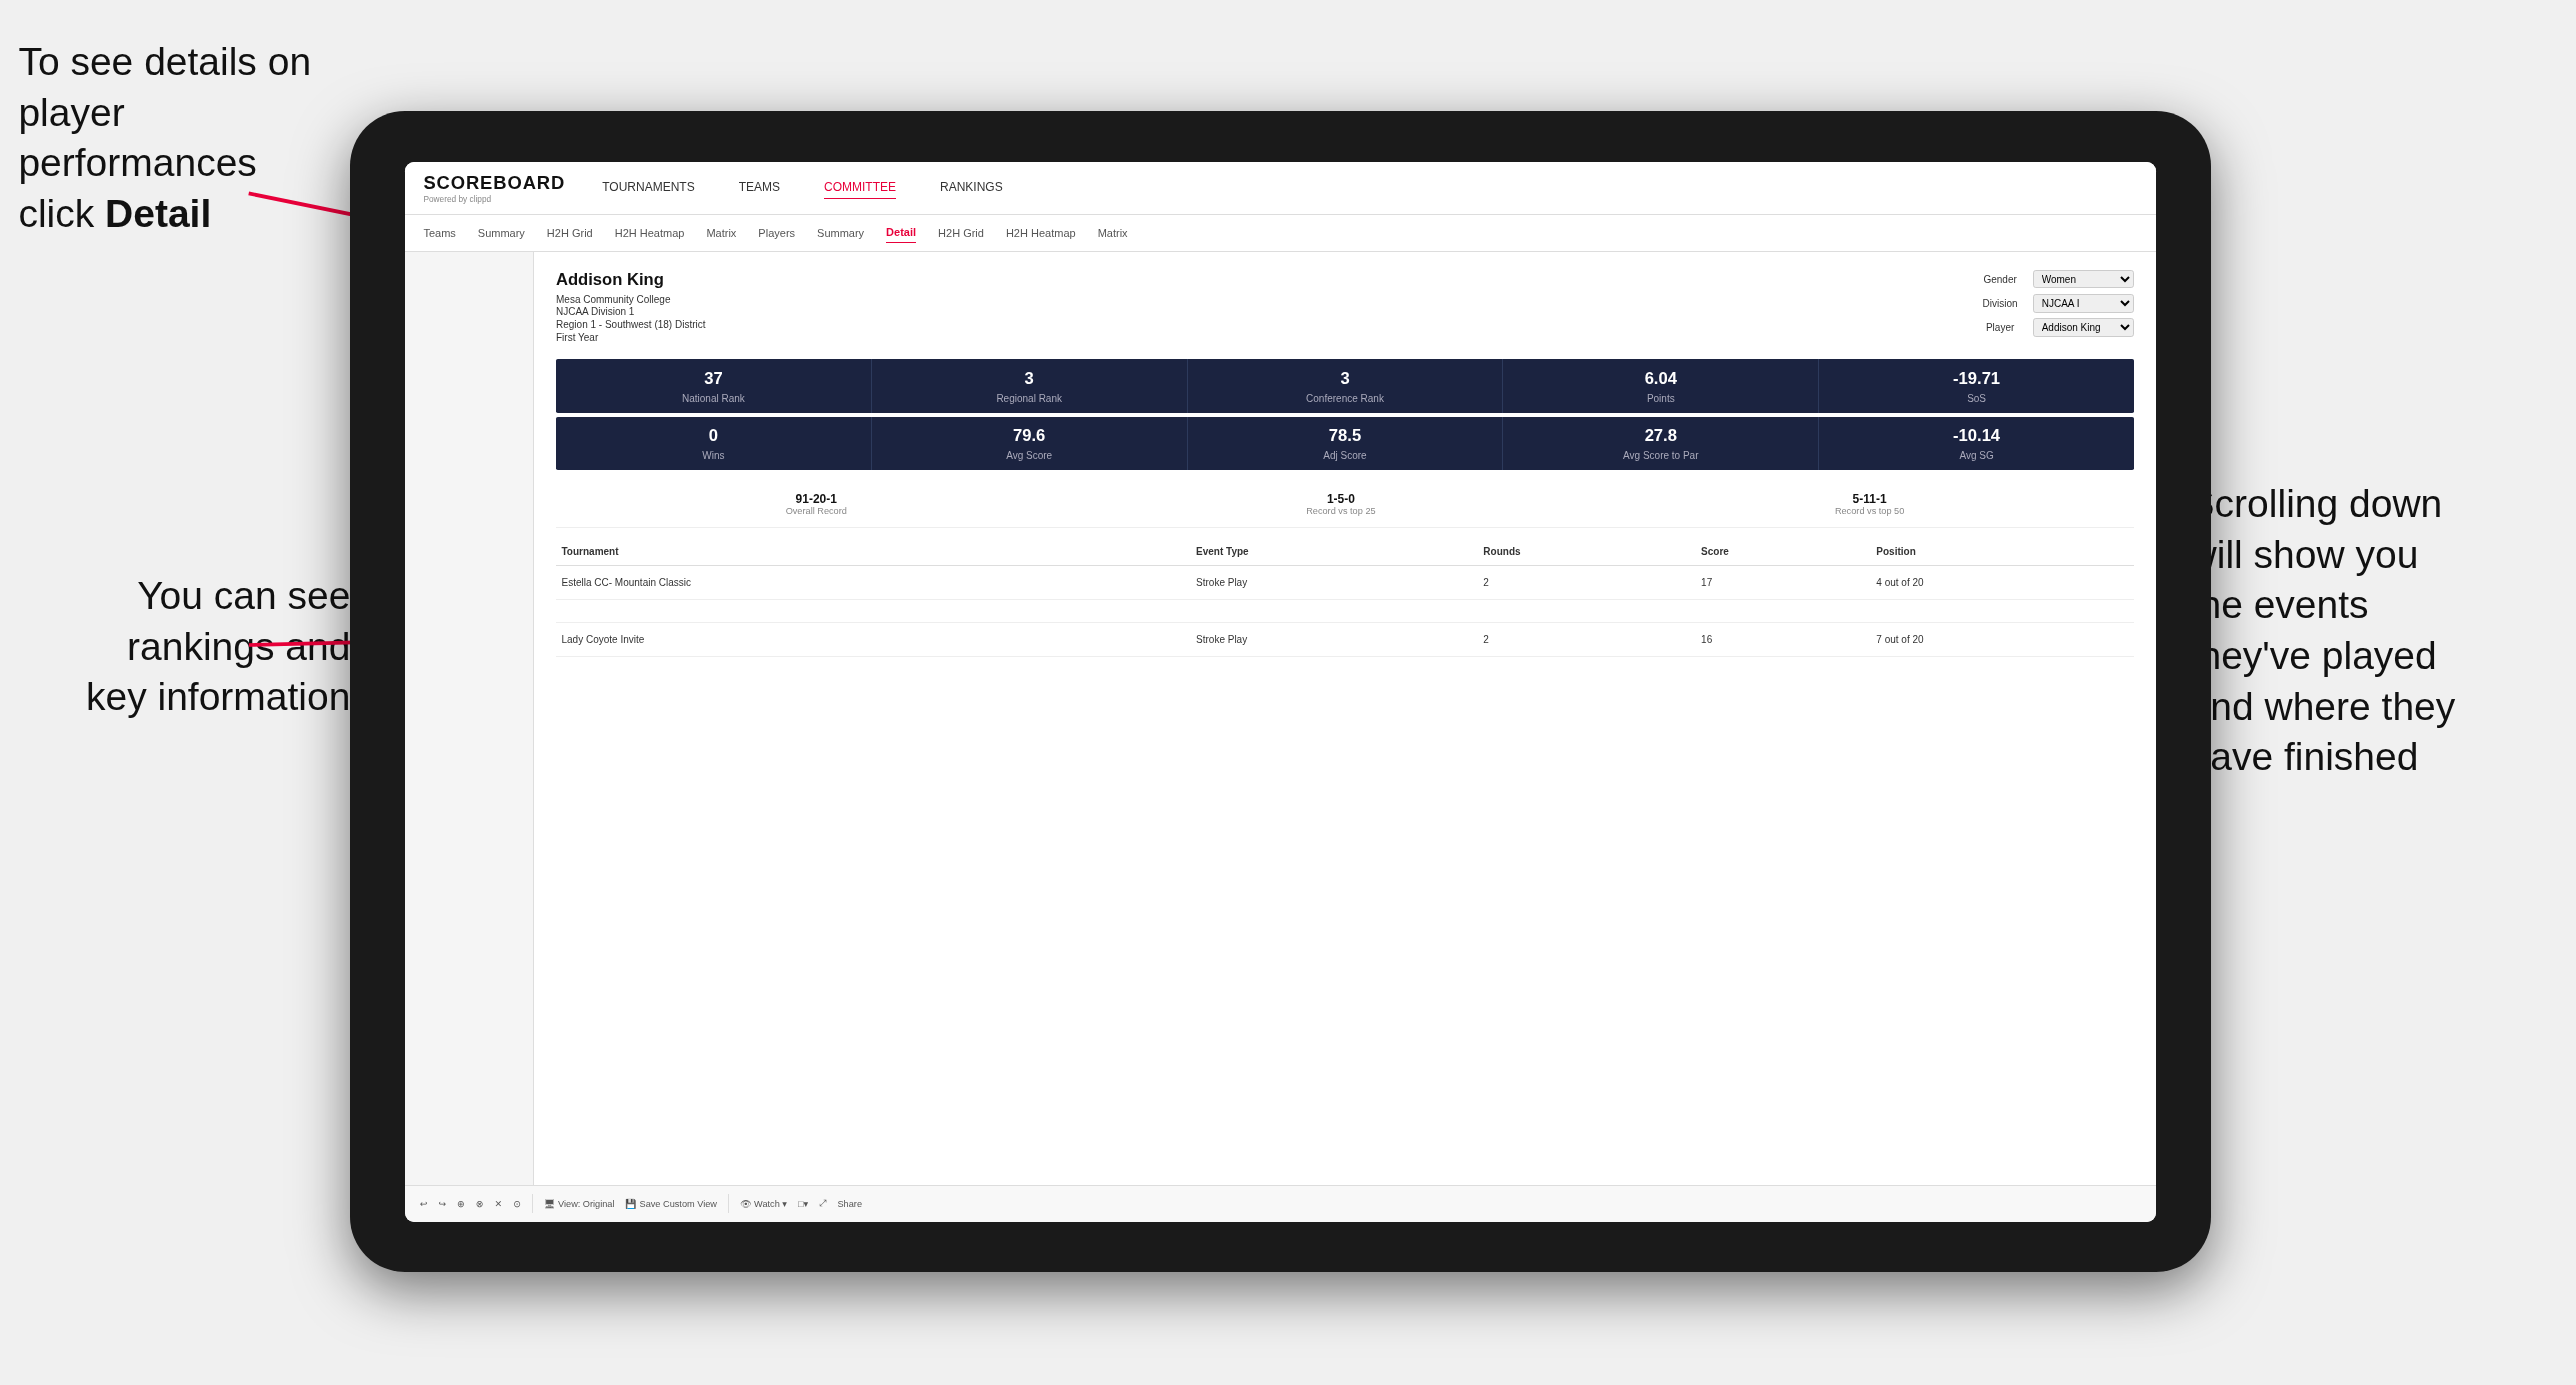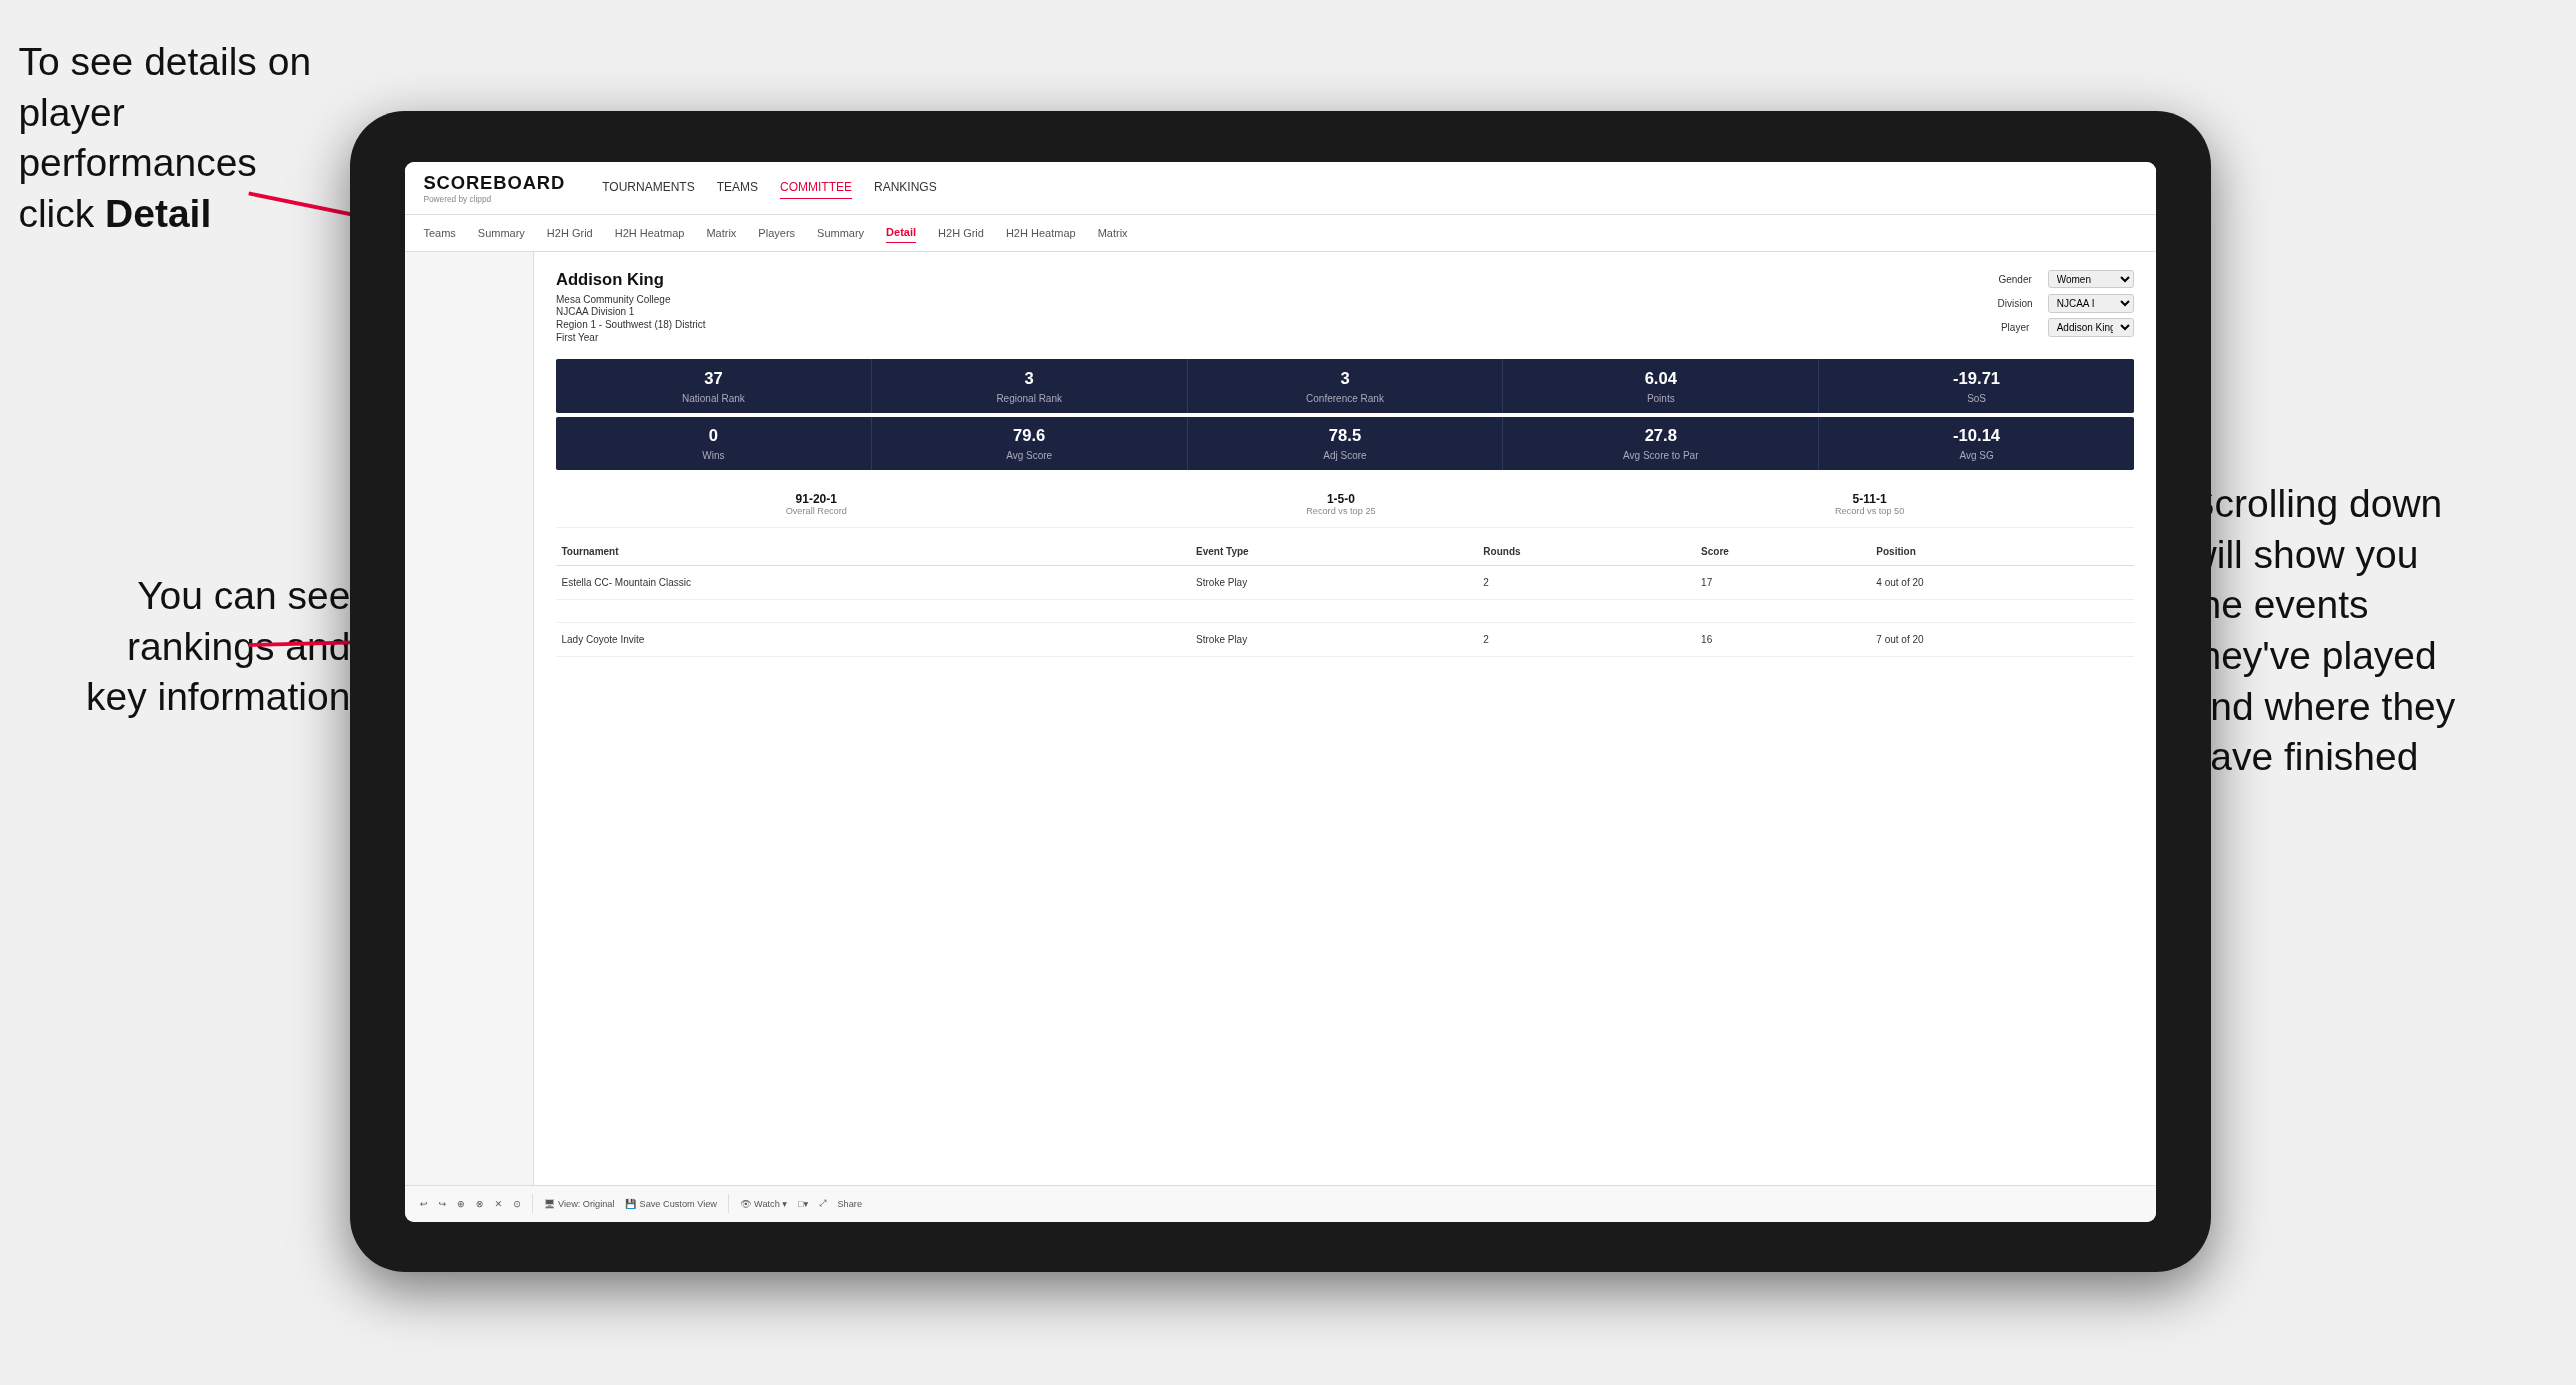--- a/index.html
+++ b/index.html
@@ -87,21 +87,21 @@
       font-weight: 900;
       color: #111;
       letter-spacing: 0.9px;
     }
     .logo-subtitle {
       font-size: 8.3px;
       color: #888;
     }
     .nav-items {
       display: flex;
-      gap: 22px;
+      gap: 44px;
     }
     .nav-item {
       font-size: 12px;
       color: #333;
       cursor: pointer;
       padding: 3.7px 0;
       font-weight: 500;
     }
     .nav-item.active {
       color: #e8003a;
@@ -184,21 +184,21 @@
     .info-label {
       width: 51px;
       text-align: center;
       font-weight: 500;
     }
     .info-select {
       font-size: 10px;
       padding: 1.8px 3.7px;
       border: 0.9px solid #ccc;
       border-radius: 2.8px;
-      width: 86px;
+      width: 101px;
     }
 
     
     .stats-row {
       display: flex;
       background: #1b2340;
       margin-bottom: 3.7px;
       border-radius: 1.8px;
     }
     .stat-cell {

